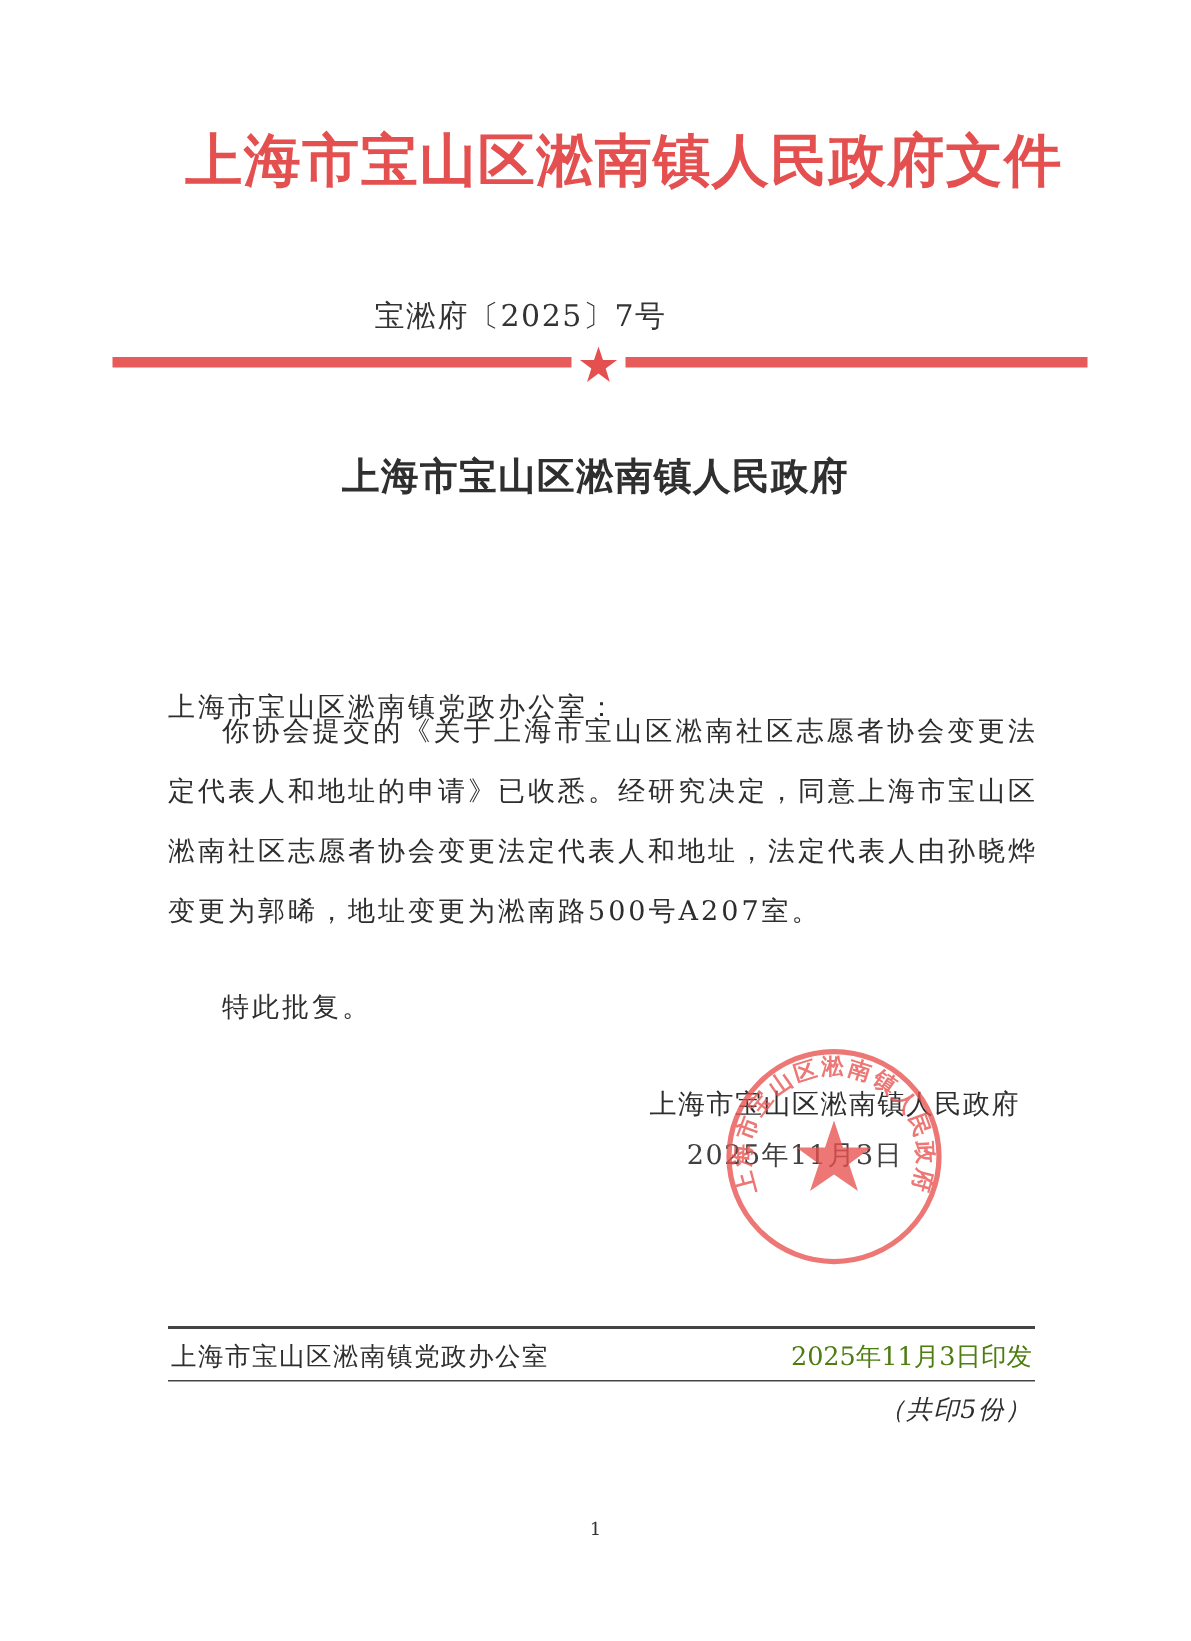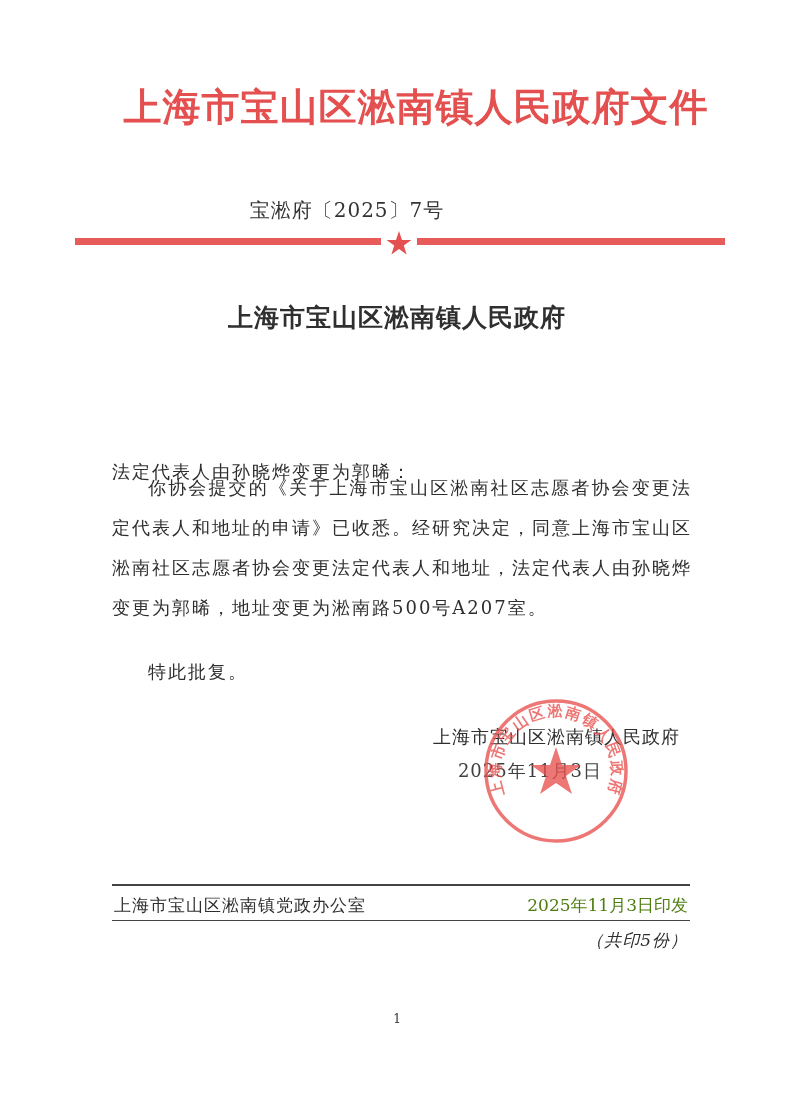--- a/index.html
+++ b/index.html
@@ -45,21 +45,21 @@
 <div class="abs rule rule-left"></div>
 <svg class="abs star" viewBox="0 0 26 26">
   <polygon points="13,1 16,10 25.4,10 17.8,15.6 20.6,24.6 13,19 5.4,24.6 8.2,15.6 0.6,10 10,10" fill="#e4504f"></polygon>
 </svg>
 <div class="abs rule rule-right"></div>
 
 <div class="abs title-block">
   <div>上海市宝山区淞南镇人民政府</div>
 </div>
 
-<div class="abs body-text addressee">法定代表人由孙晓烨变更为郭晞：</div>
+<div class="abs body-text addressee">上海市宝山区淞南镇党政办公室：</div>
 <div class="abs body-text para">你协会提交的《关于上海市宝山区淞南社区志愿者协会变更法定代表人和地址的申请》已收悉。经研究决定，同意上海市宝山区淞南社区志愿者协会变更法定代表人和地址，法定代表人由孙晓烨变更为郭晞，地址变更为淞南路500号A207室。</div>
 <div class="abs body-text closing">特此批复。</div>
 
 <div class="abs signer">上海市宝山区淞南镇人民政府</div>
 <div class="abs sign-date">2025年11月3日</div>
 
 <svg class="abs seal" viewBox="0 0 148 148">
   <circle cx="74" cy="74" r="70" fill="none" stroke="#e8514f" stroke-width="3.5"></circle>
   <defs>
     <path id="sealArc" d="M 22,96 A 56,56 0 1,1 126,96"></path>

